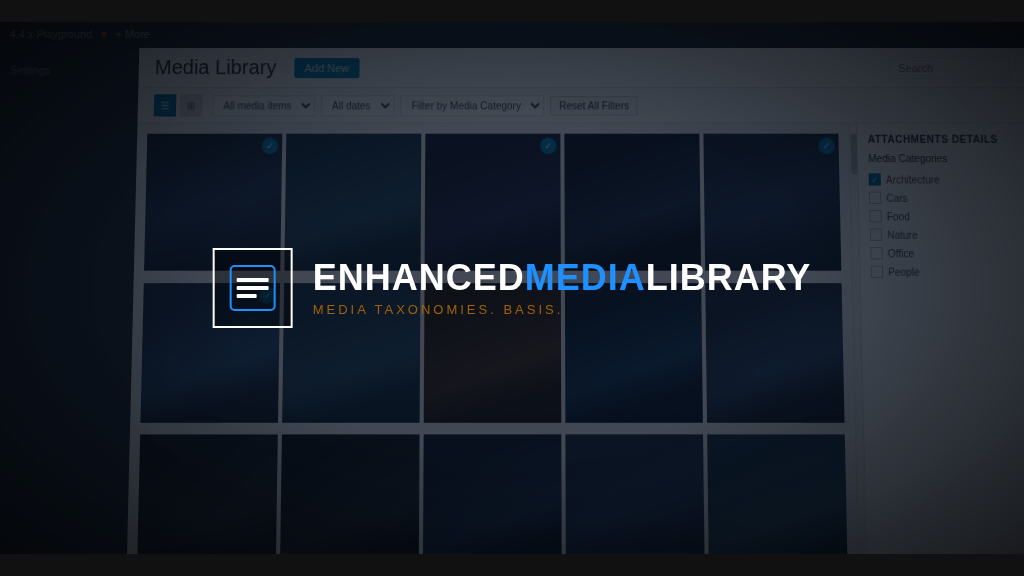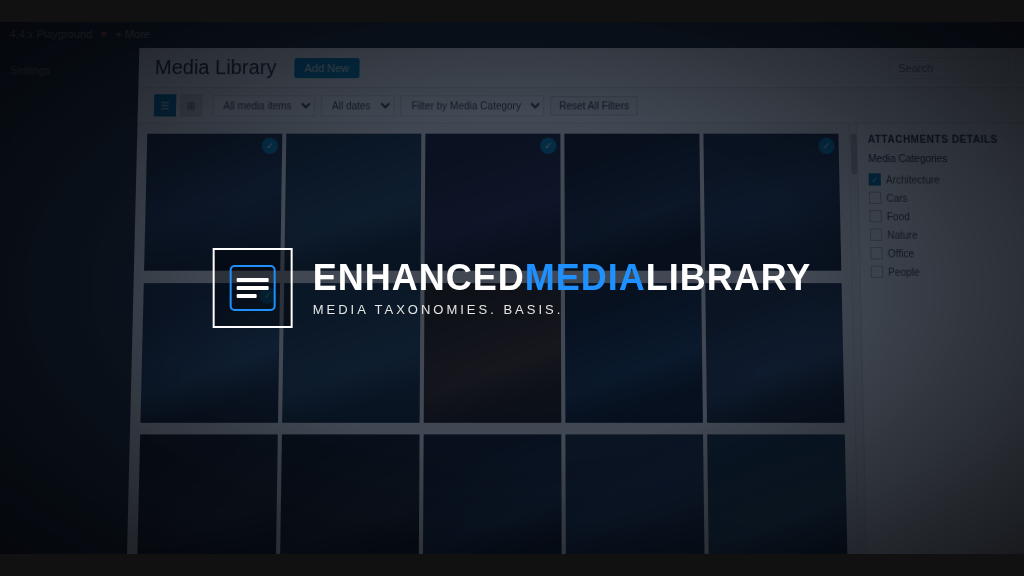--- a/index.html
+++ b/index.html
@@ -348,21 +348,21 @@
       line-height: 1;
       text-transform: uppercase;
     }
 
     .brand-title .highlight {
       color: #1e90ff;
     }
 
     .brand-subtitle {
       font-size: 13px;
-      color: #e5e5e5;
+      color: #a16207;
       letter-spacing: 3px;
       text-transform: uppercase;
       font-weight: 400;
     }
 
     
     .vignette {
       position: absolute;
       inset: 0;
       z-index: 2;

